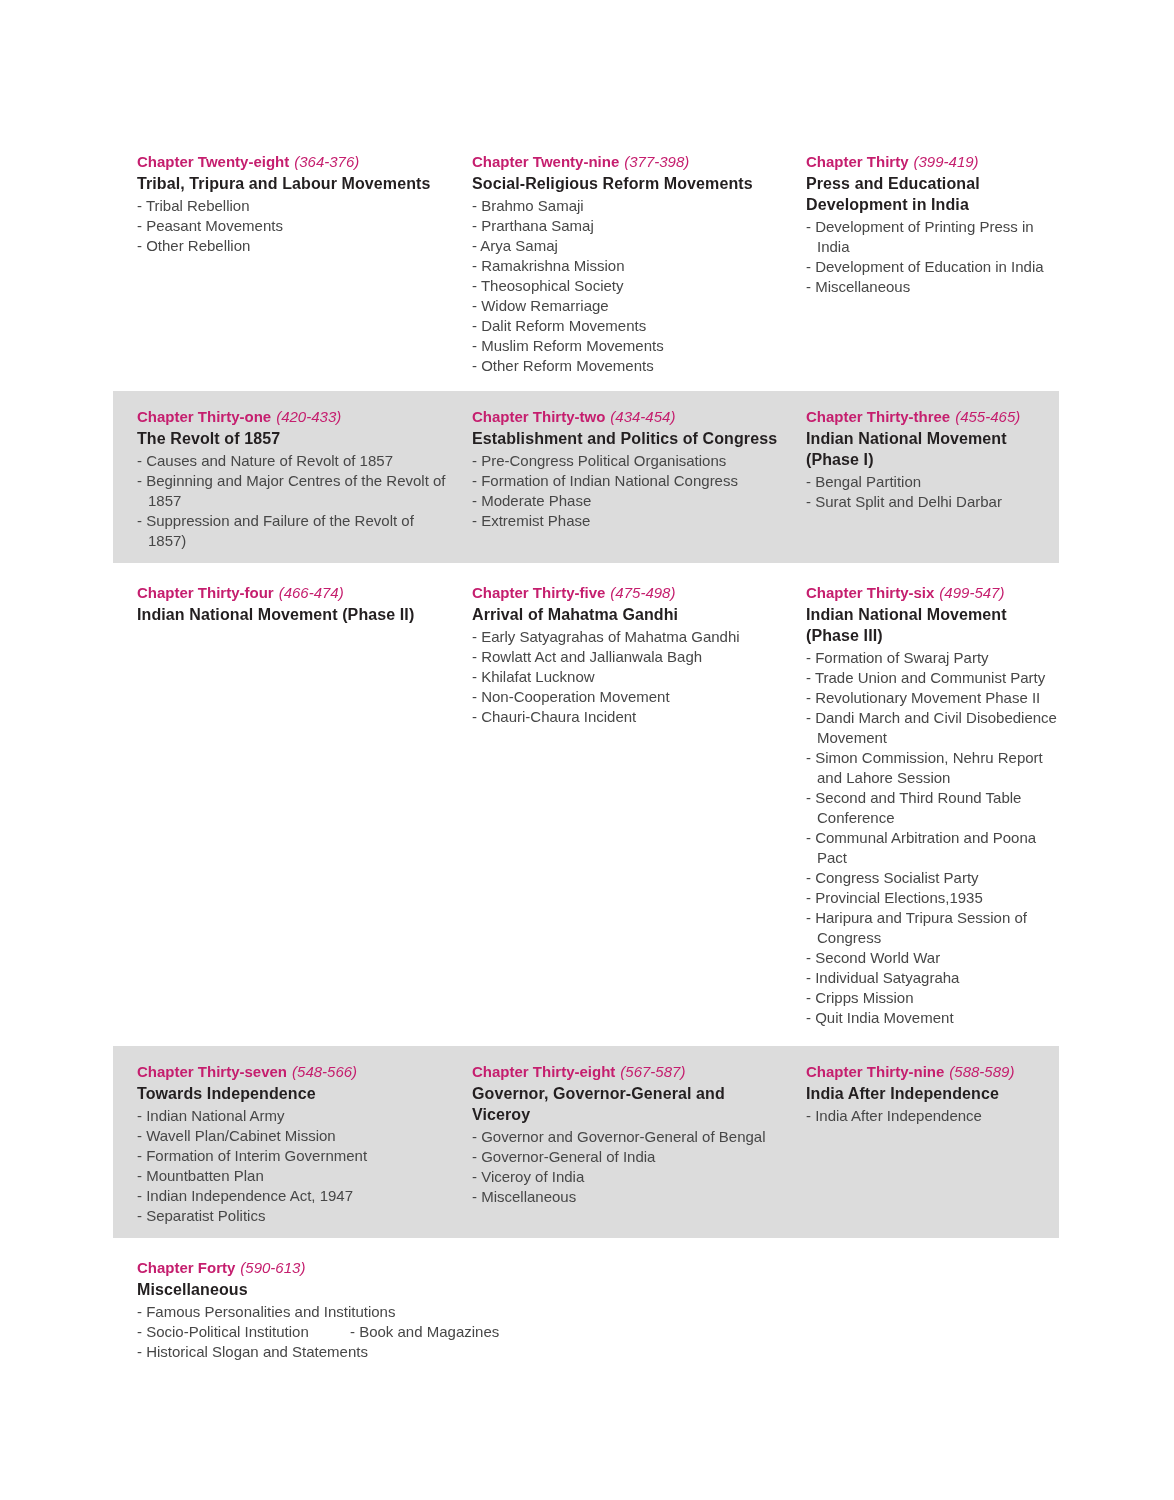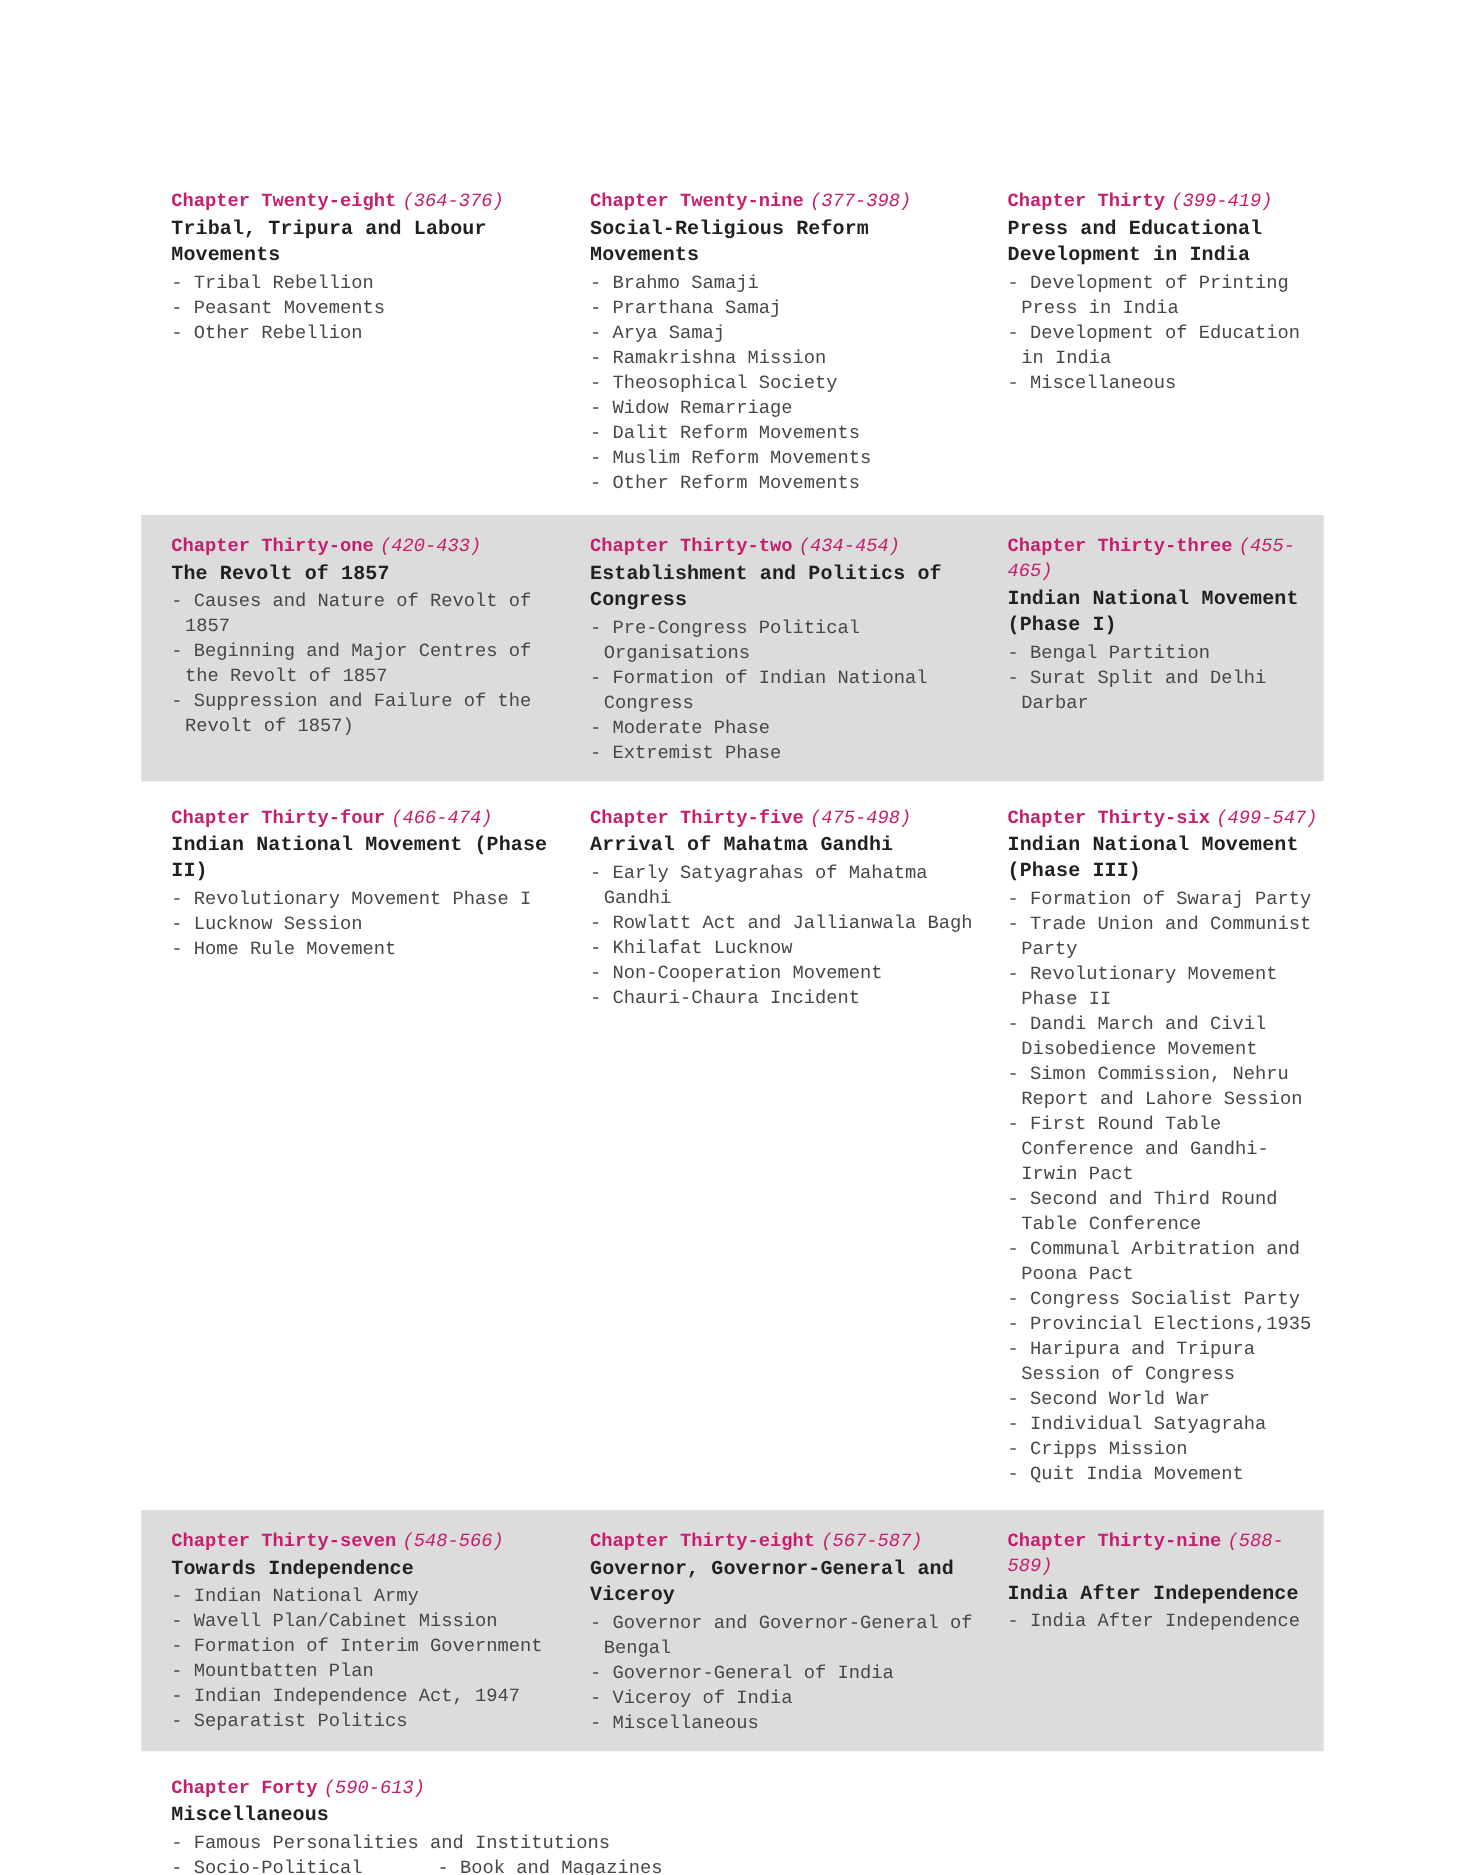--- a/index.html
+++ b/index.html
@@ -28,21 +28,21 @@
     margin-bottom:15px;
   }
   .toc-row.shaded{
     background:var(--band,#dcdcdc);
     padding-top:16px;
     padding-bottom:12px;
   }
   .toc-row.row-3{margin-top:20px;}
   .toc-row.row-4{margin-top:18px;}
   .toc-row.row-5{margin-top:20px;display:block;}
-  .chapter{box-sizing:border-box;font-family:Liberation Mono, monospace;}
+  .chapter{box-sizing:border-box;}
   .toc-row > .chapter:nth-child(1),
   .toc-row > .chapter:nth-child(2){padding-right:24px;}
   .chap-head{
     margin:0 0 1px 0;
     font-size:15px;
     line-height:20px;
     font-weight:bold;
     color:var(--accent,#c51e6e);
   }
   .chap-pages{
@@ -148,25 +148,20 @@
             <div class="toc-item">- Bengal Partition</div>
             <div class="toc-item">- Surat Split and Delhi Darbar</div>
           </div>
       </section>
     </div>
 
     <div class="toc-row row-3">
       <section class="chapter">
         <h3 class="chap-head"><span class="chap-label">Chapter Thirty-four</span><span class="chap-pages">(466-474)</span></h3>
         <h4 class="chap-title">Indian National Movement (Phase II)</h4>
-        <div class="chap-items">
-            <div class="toc-item">- Revolutionary Movement Phase I</div>
-            <div class="toc-item">- Lucknow Session</div>
-            <div class="toc-item">- Home Rule Movement</div>
-          </div>
       </section>
       <section class="chapter">
         <h3 class="chap-head"><span class="chap-label">Chapter Thirty-five</span><span class="chap-pages">(475-498)</span></h3>
         <h4 class="chap-title">Arrival of Mahatma Gandhi</h4>
         <div class="chap-items">
             <div class="toc-item">- Early Satyagrahas of Mahatma Gandhi</div>
             <div class="toc-item">- Rowlatt Act and Jallianwala Bagh</div>
             <div class="toc-item">- Khilafat Lucknow</div>
             <div class="toc-item">- Non-Cooperation Movement</div>
             <div class="toc-item">- Chauri-Chaura Incident</div>
@@ -174,21 +169,20 @@
       </section>
       <section class="chapter">
         <h3 class="chap-head"><span class="chap-label">Chapter Thirty-six</span><span class="chap-pages">(499-547)</span></h3>
         <h4 class="chap-title">Indian National Movement (Phase III)</h4>
         <div class="chap-items">
             <div class="toc-item">- Formation of Swaraj Party</div>
             <div class="toc-item">- Trade Union and Communist Party</div>
             <div class="toc-item">- Revolutionary Movement Phase II</div>
             <div class="toc-item">- Dandi March and Civil Disobedience Movement</div>
             <div class="toc-item">- Simon Commission, Nehru Report and Lahore Session</div>
-            <div class="toc-item">- First Round Table Conference and Gandhi-Irwin Pact</div>
             <div class="toc-item">- Second and Third Round Table Conference</div>
             <div class="toc-item">- Communal Arbitration and Poona Pact</div>
             <div class="toc-item">- Congress Socialist Party</div>
             <div class="toc-item">- Provincial Elections,1935</div>
             <div class="toc-item">- Haripura and Tripura Session of Congress</div>
             <div class="toc-item">- Second World War</div>
             <div class="toc-item">- Individual Satyagraha</div>
             <div class="toc-item">- Cripps Mission</div>
             <div class="toc-item">- Quit India Movement</div>
           </div>

